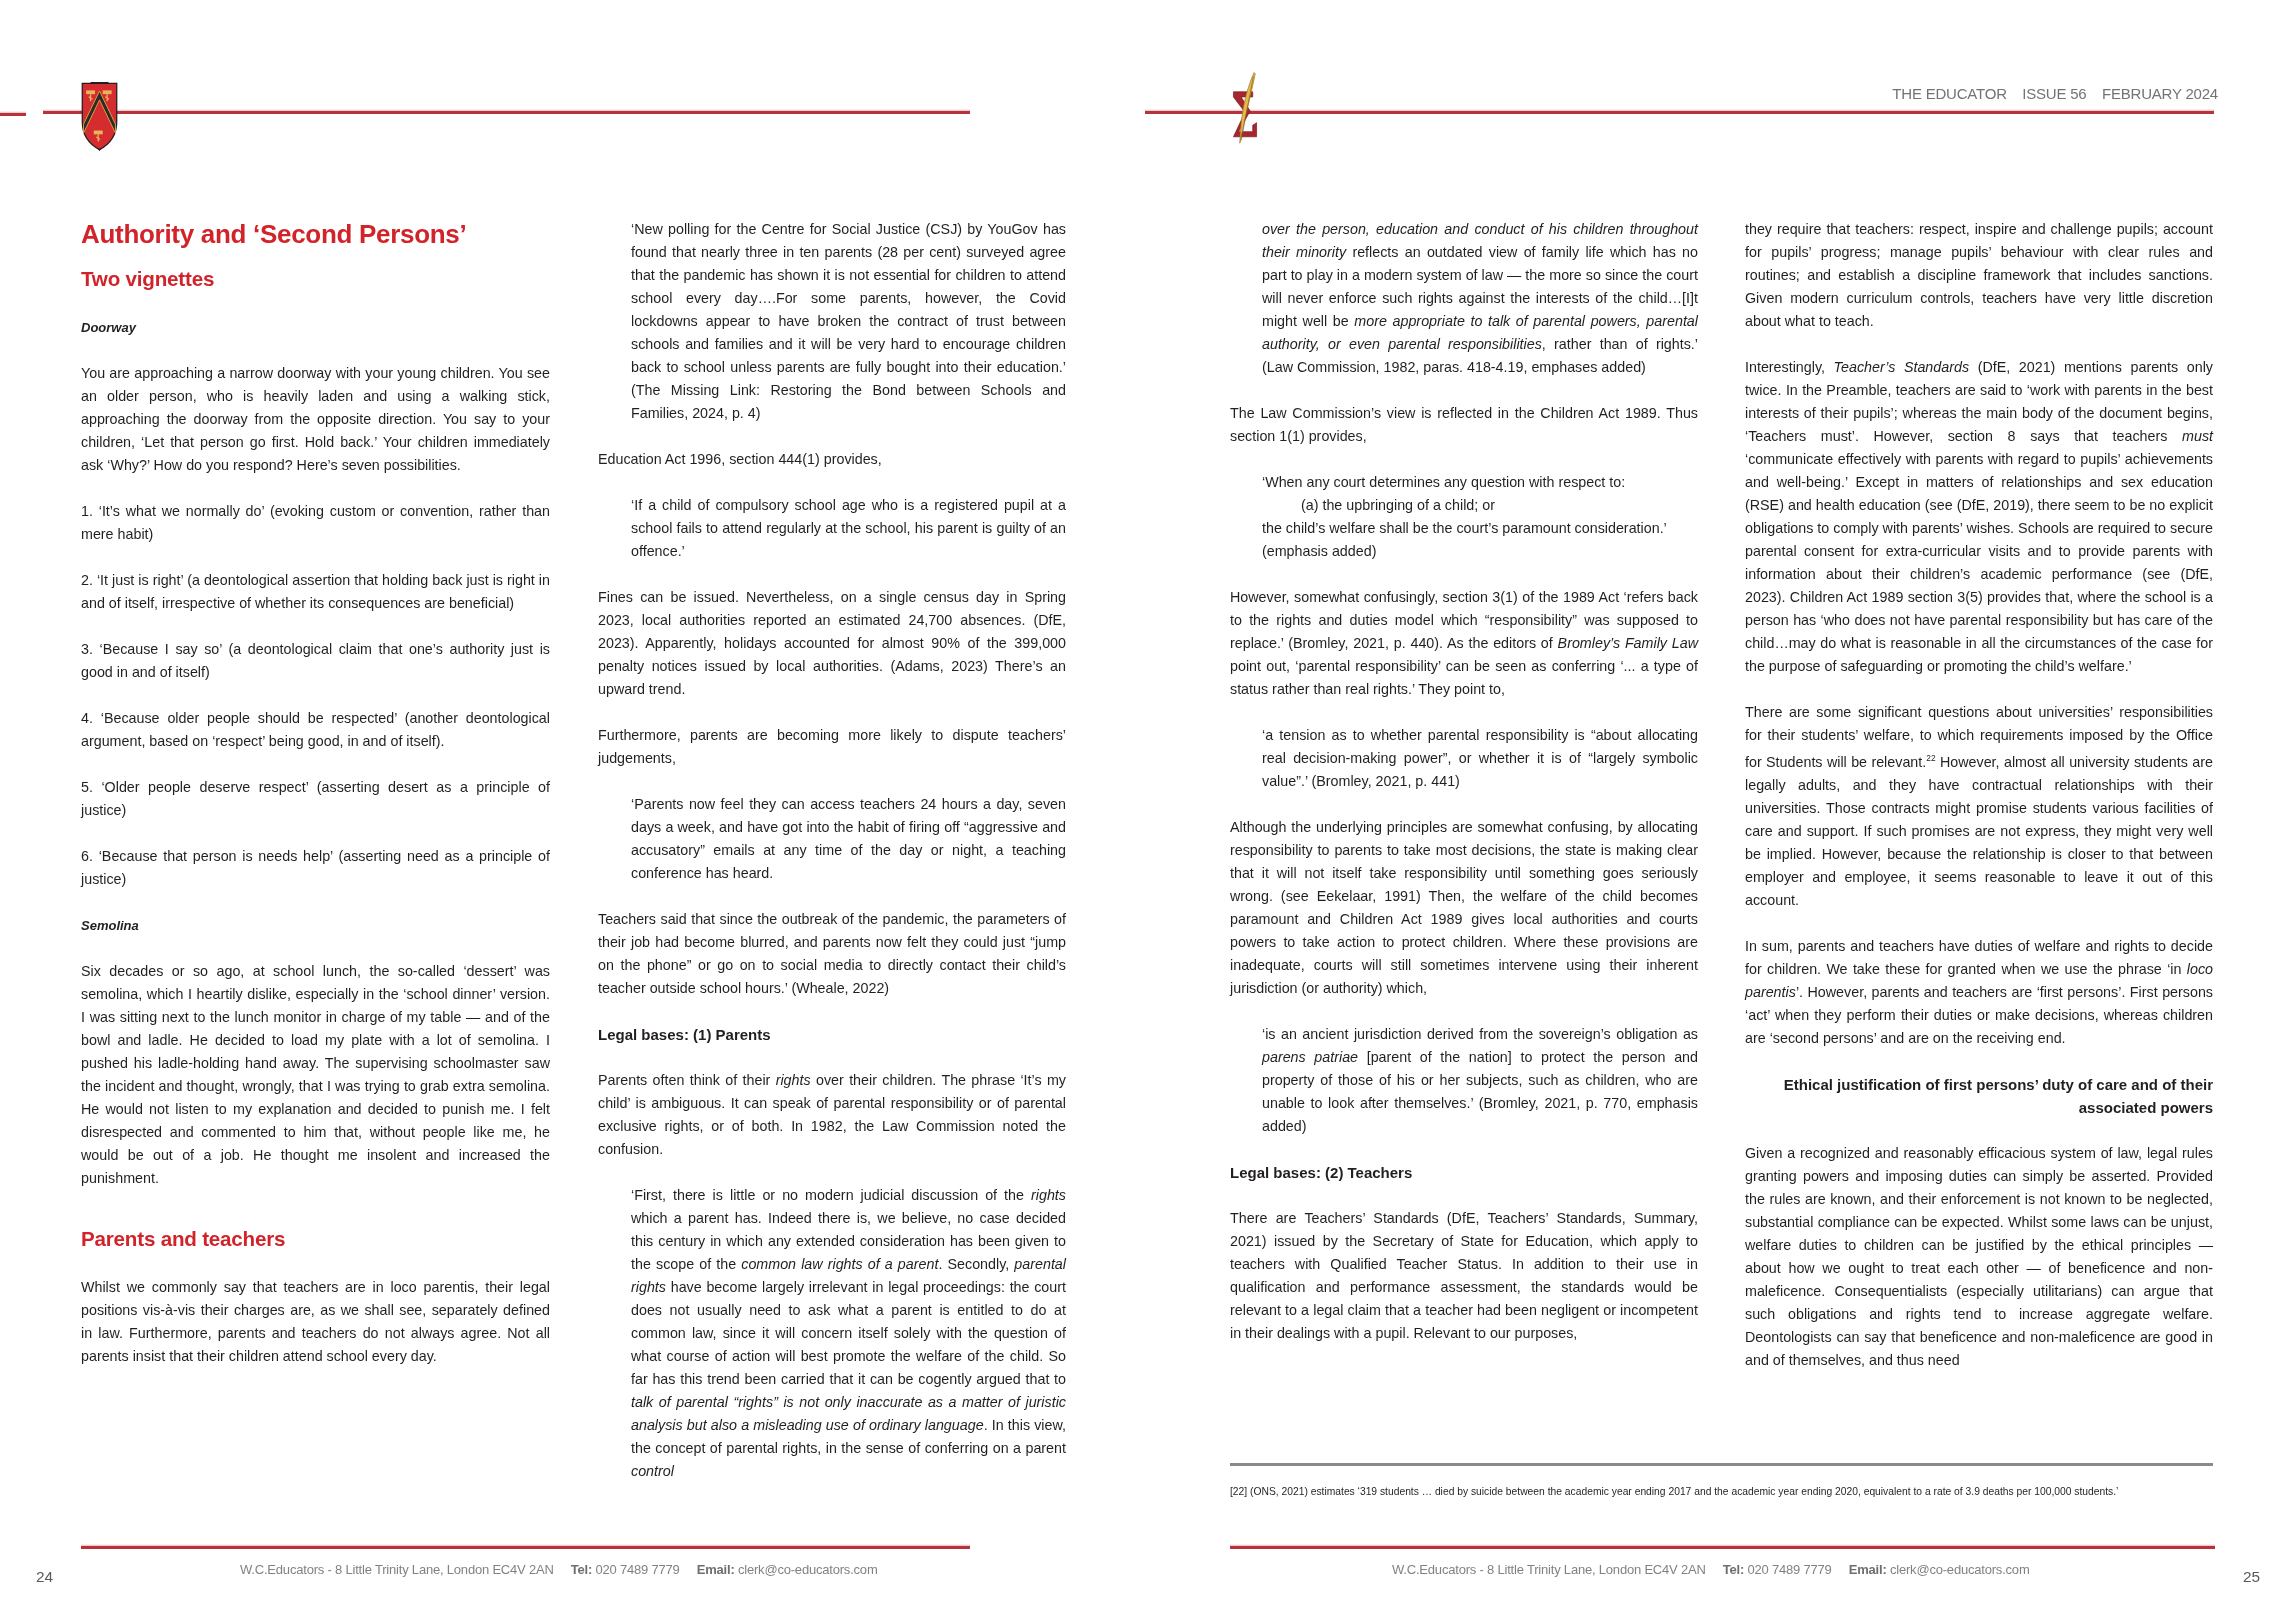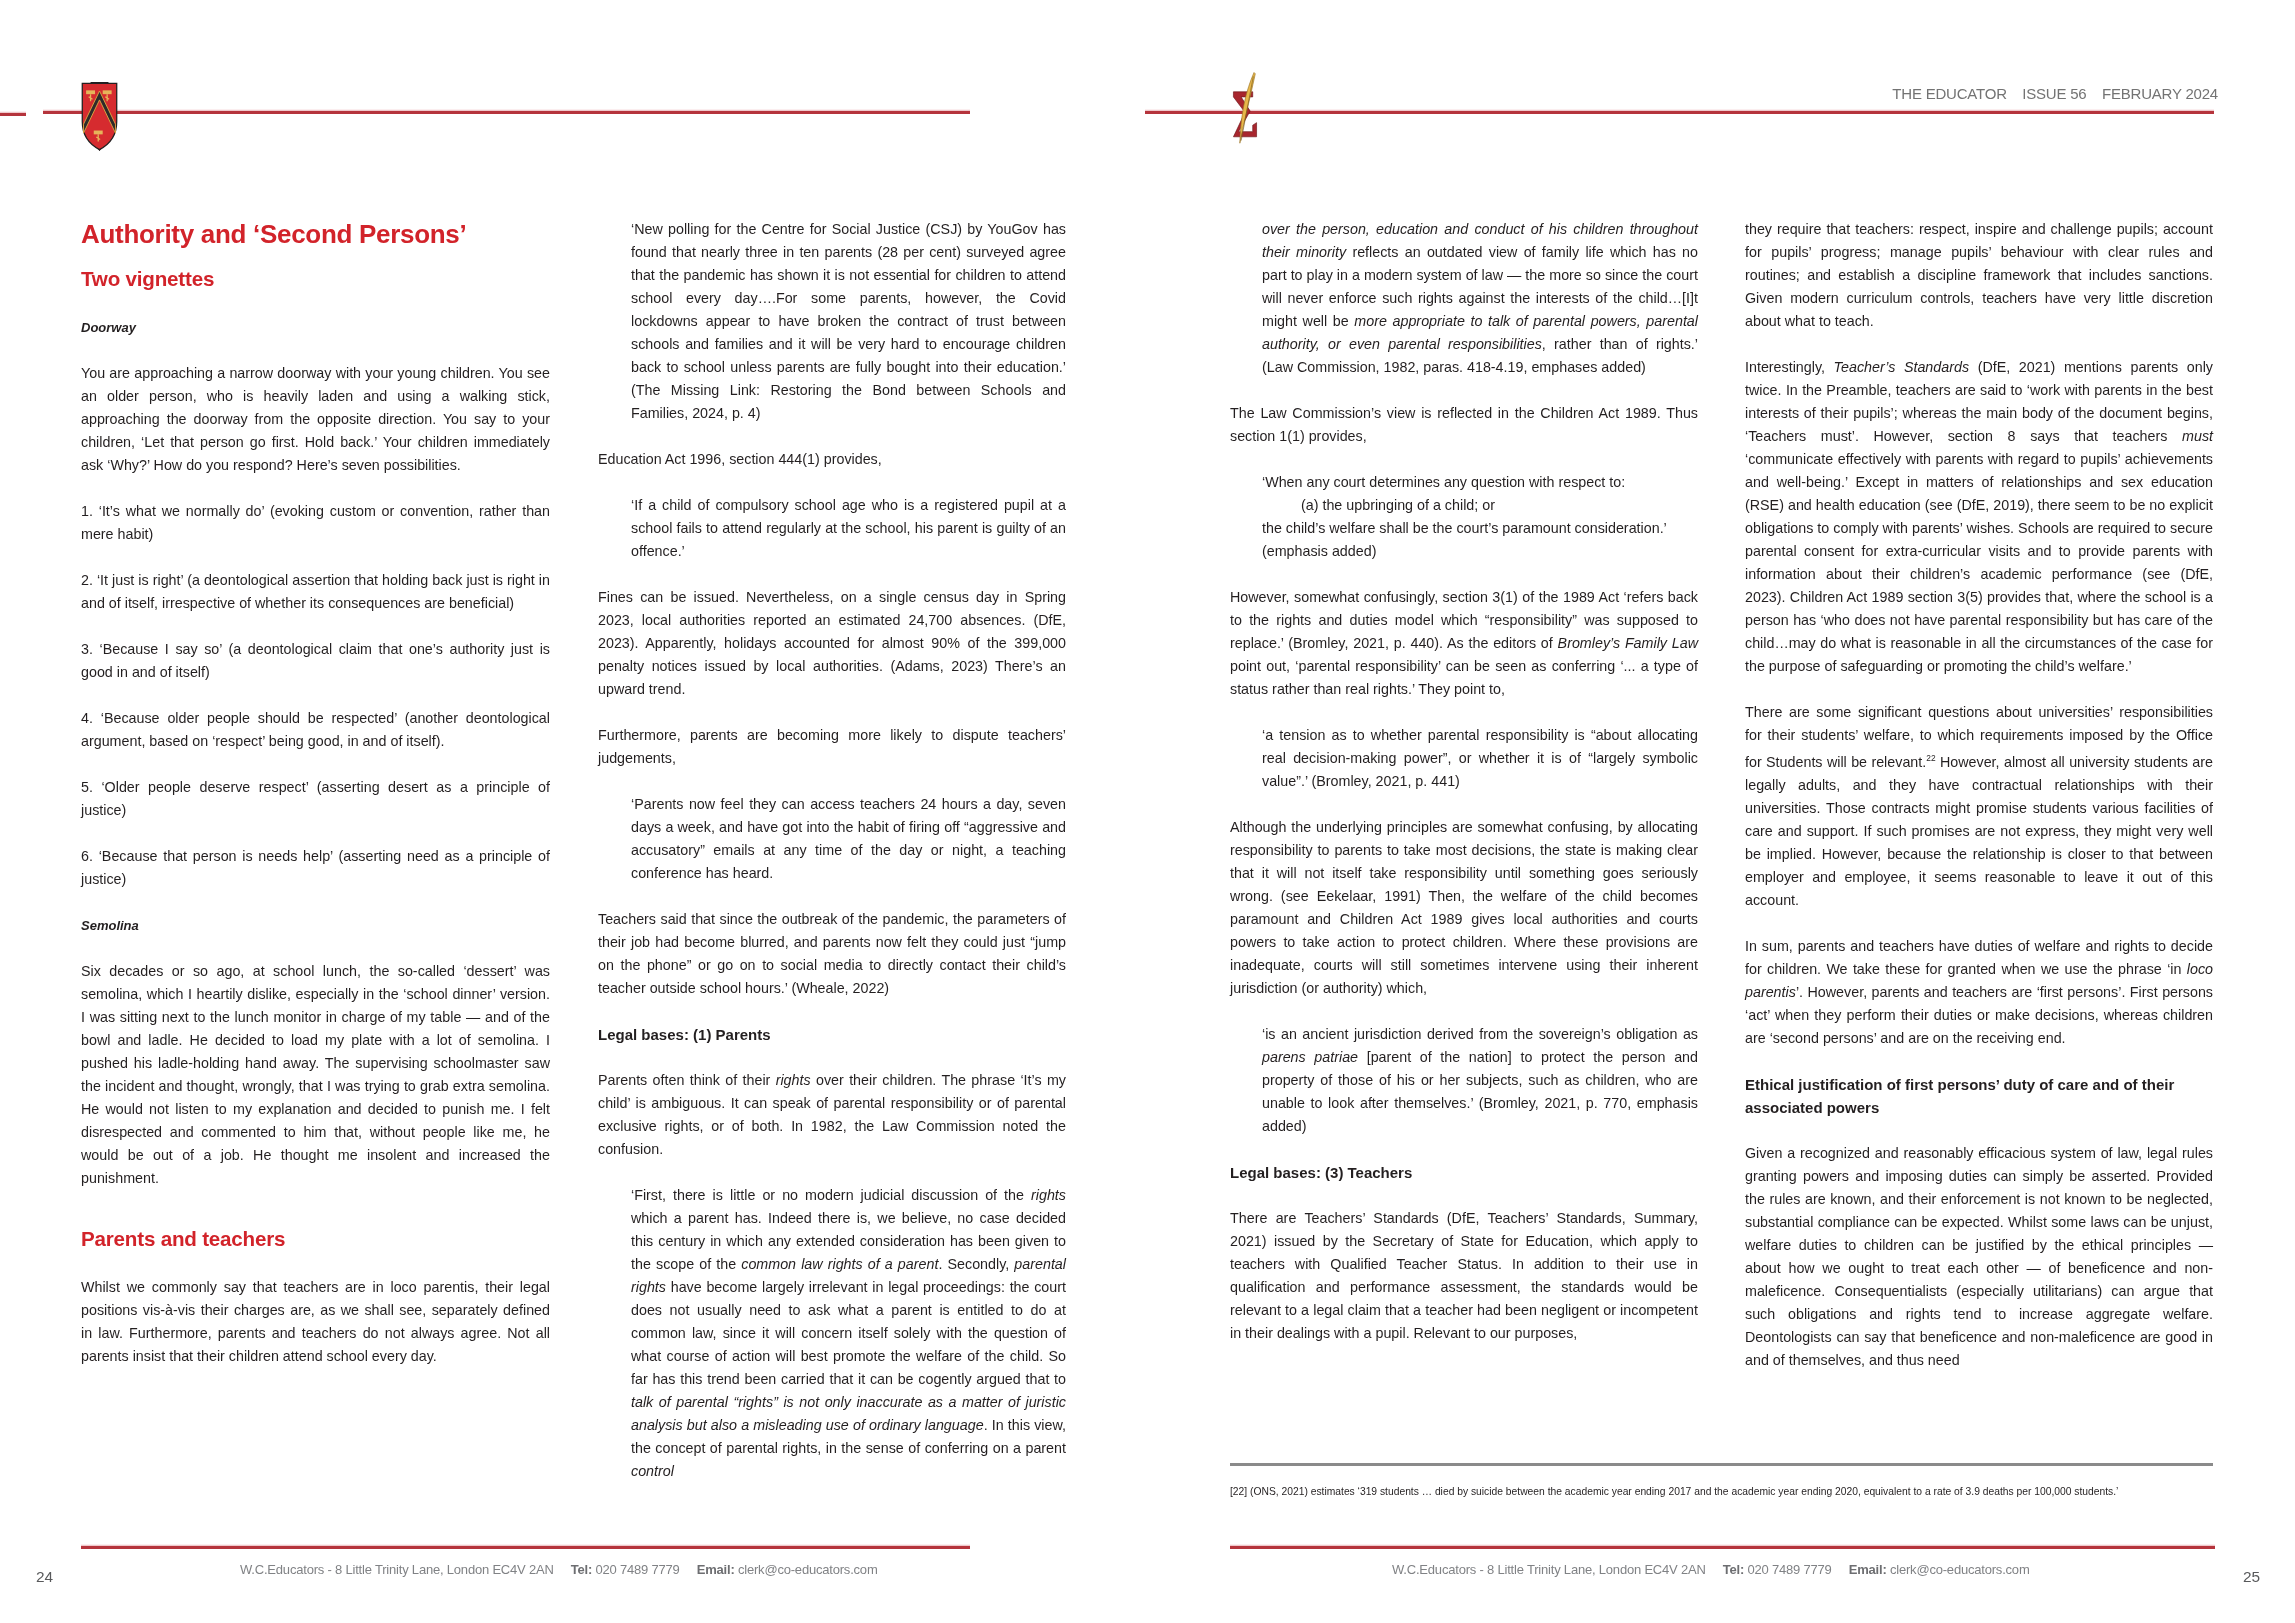--- a/index.html
+++ b/index.html
@@ -114,30 +114,30 @@
   <p class="quote2"><i>over the person, education and conduct of his children throughout their minority</i><span> reflects an outdated view of family life which has no part to play in a modern system of law — the more so since the court will never enforce such rights against the interests of the child…[I]t might well be </span><i>more appropriate to talk of parental powers, parental authority, or even parental responsibilities</i><span>, rather than of rights.’ (Law Commission, 1982, paras. 418-4.19, emphases added)</span></p>
   <p>The Law Commission’s view is reflected in the Children Act 1989. Thus section 1(1) provides,</p>
   <p class="quote2 tight">‘When any court determines any question with respect to:</p>
   <p class="sub tight">(a)   the upbringing of a child; or</p>
   <p class="quote2 tight">the child’s welfare shall be the court’s paramount consideration.’</p>
   <p class="quote2">(emphasis added)</p>
   <p><span>However, somewhat confusingly, section 3(1) of the 1989 Act ‘refers back to the rights and duties model which “responsibility” was supposed to replace.’ (Bromley, 2021, p. 440). As the editors of </span><i>Bromley’s Family Law</i><span> point out, ‘parental responsibility’ can be seen as conferring ‘... a type of status rather than real rights.’ They point to,</span></p>
   <p class="quote2">‘a tension as to whether parental responsibility is “about allocating real decision-making power”, or whether it is of “largely symbolic value”.’ (Bromley, 2021, p. 441)</p>
   <p>Although the underlying principles are somewhat confusing, by allocating responsibility to parents to take most decisions, the state is making clear that it will not itself take responsibility until something goes seriously wrong. (see Eekelaar, 1991) Then, the welfare of the child becomes paramount and Children Act 1989 gives local authorities and courts powers to take action to protect children. Where these provisions are inadequate, courts will still sometimes intervene using their inherent jurisdiction (or authority) which,</p>
   <p class="quote2"><span>‘is an ancient jurisdiction derived from the sovereign’s obligation as </span><i>parens patriae</i><span> [parent of the nation] to protect the person and property of those of his or her subjects, such as children, who are unable to look after themselves.’ (Bromley, 2021, p. 770, emphasis added)</span></p>
-  <p class="h4">Legal bases: (3) Teachers</p>
+  <p class="h4">Legal bases: (2) Teachers</p>
   <p>There are Teachers’ Standards (DfE, Teachers’ Standards, Summary, 2021) issued by the Secretary of State for Education, which apply to teachers with Qualified Teacher Status. In addition to their use in qualification and performance assessment, the standards would be relevant to a legal claim that a teacher had been negligent or incompetent in their dealings with a pupil. Relevant to our purposes,</p>
 </div>
 
 <div class="col" style="left:1745px; top:218px; width:468px;">
   <p>they require that teachers: respect, inspire and challenge pupils; account for pupils’ progress; manage pupils’ behaviour with clear rules and routines; and establish a discipline framework that includes sanctions. Given modern curriculum controls, teachers have very little discretion about what to teach.</p>
   <p><span>Interestingly, </span><i>Teacher’s Standards</i><span> (DfE, 2021) mentions parents only twice. In the Preamble, teachers are said to ‘work with parents in the best interests of their pupils’; whereas the main body of the document begins, ‘Teachers must’. However, section 8 says that teachers </span><i>must</i><span> ‘communicate effectively with parents with regard to pupils’ achievements and well-being.’ Except in matters of relationships and sex education (RSE) and health education (see (DfE, 2019), there seem to be no explicit obligations to comply with parents’ wishes. Schools are required to secure parental consent for extra-curricular visits and to provide parents with information about their children’s academic performance (see (DfE, 2023). Children Act 1989 section 3(5) provides that, where the school is a person has ‘who does not have parental responsibility but has care of the child…may do what is reasonable in all the circumstances of the case for the purpose of safeguarding or promoting the child’s welfare.’</span></p>
   <p><span>There are some significant questions about universities’ responsibilities for their students’ welfare, to which requirements imposed by the Office for Students will be relevant.</span><sup style="font-size:8.4px;">22</sup><span> However, almost all university students are legally adults, and they have contractual relationships with their universities. Those contracts might promise students various facilities of care and support. If such promises are not express, they might very well be implied. However, because the relationship is closer to that between employer and employee, it seems reasonable to leave it out of this account.</span></p>
   <p><span>In sum, parents and teachers have duties of welfare and rights to decide for children. We take these for granted when we use the phrase ‘in </span><i>loco parentis</i><span>’. However, parents and teachers are ‘first persons’. First persons ‘act’ when they perform their duties or make decisions, whereas children are ‘second persons’ and are on the receiving end.</span></p>
-  <p class="h4" style="text-align:left;">Ethical justification of first persons’ duty of care and of their associated powers</p>
+  <p class="h4" style="text-align:right;">Ethical justification of first persons’ duty of care and of their associated powers</p>
   <p>Given a recognized and reasonably efficacious system of law, legal rules granting powers and imposing duties can simply be asserted. Provided the rules are known, and their enforcement is not known to be neglected, substantial compliance can be expected. Whilst some laws can be unjust, welfare duties to children can be justified by the ethical principles — about how we ought to treat each other — of beneficence and non-maleficence. Consequentialists (especially utilitarians) can argue that such obligations and rights tend to increase aggregate welfare. Deontologists can say that beneficence and non-maleficence are good in and of themselves, and thus need</p>
 </div>
 
 <div class="footnote-rule"></div>
 <div class="footnote">[22] (ONS, 2021) estimates ‘319 students … died by suicide between the academic year ending 2017 and the academic year ending 2020, equivalent to a rate of 3.9 deaths per 100,000 students.’</div>
 
 <div class="rule-foot" style="left:1230px; top:1546px; width:985px;"></div>
 <div class="footer" style="left:1392px;">
   <span>W.C.Educators -  8 Little Trinity Lane, London EC4V 2AN</span>&nbsp;&nbsp;&nbsp;&nbsp;
   <b>Tel:</b> <span>020 7489 7779</span>&nbsp;&nbsp;&nbsp;&nbsp;

